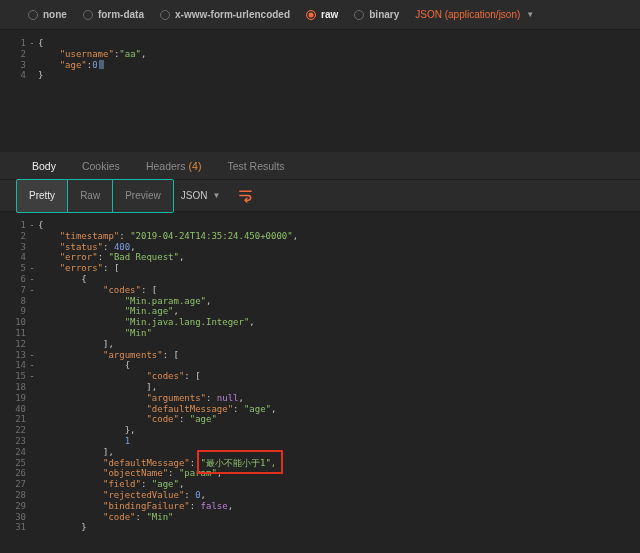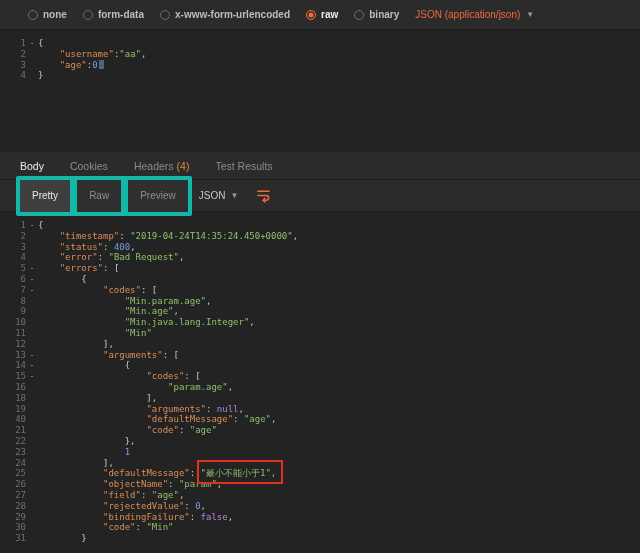--- a/index.html
+++ b/index.html
@@ -66,41 +66,41 @@
     background: #4e6577; vertical-align: -1px; margin-left: 1px;
   }
 
   #request-editor { height: 122px; padding-top: 8px; }
   #response-editor { height: 341px; padding-top: 8px; }
 
   
   .tabs {
     height: 28px; background: #2b2b2b;
     display: flex; align-items: center;
-    padding-left: 20px; gap: 26px;
+    padding-left: 32px; gap: 26px;
     font-size: 10.5px; color: #8b8b8b;
     border-bottom: 1px solid #1f1f1f;
   }
   .tab { cursor: pointer; display: flex; align-items: center; }
   .tab.active { color: #ededed; }
   .tab .count { color: var(--count); margin-left: 3px; }
 
   
   .toolbar {
     height: 32px; background: #2b2b2b;
     display: flex; align-items: center;
     padding-left: 16px;
     border-bottom: 1px solid #1f1f1f;
   }
   .view-group { display: flex; }
   .view-btn {
     height: 21px; padding: 16px 12px;
     display: flex; align-items: center;
     font-size: 10px; color: #8d8d8d;
-    background: #2f2f2f; border: 4px solid #14b8a6;
+    background: #2f2f2f; border: 1px solid #14b8a6;
     margin-right: -1px; cursor: pointer;
   }
   .view-btn:first-child { border-radius: 2px 0 0 2px; }
   .view-btn:last-child { border-radius: 0 2px 2px 0; }
   .view-btn.active { background: #3e3e3e; color: #e8e8e8; position: relative; z-index: 1; }
   .format-dd {
     margin-left: 8px; display: flex; align-items: center; gap: 5px;
     font-size: 10px; color: #c9c9c9; cursor: pointer;
   }
   .format-dd .caret { color: #9a9a9a; font-size: 8px; }
@@ -190,21 +190,20 @@
       <div class="line"><span class="ln">6</span><span class="fold">-</span><span class="code"><span class="tok-p">        {</span></span></div>
       <div class="line"><span class="ln">7</span><span class="fold">-</span><span class="code"><span class="tok-p">            </span><span class="tok-k">"codes"</span><span class="tok-p">: [</span></span></div>
       <div class="line"><span class="ln">8</span><span class="fold"></span><span class="code"><span class="tok-p">                </span><span class="tok-s">"Min.param.age"</span><span class="tok-p">,</span></span></div>
       <div class="line"><span class="ln">9</span><span class="fold"></span><span class="code"><span class="tok-p">                </span><span class="tok-s">"Min.age"</span><span class="tok-p">,</span></span></div>
       <div class="line"><span class="ln">10</span><span class="fold"></span><span class="code"><span class="tok-p">                </span><span class="tok-s">"Min.java.lang.Integer"</span><span class="tok-p">,</span></span></div>
       <div class="line"><span class="ln">11</span><span class="fold"></span><span class="code"><span class="tok-p">                </span><span class="tok-s">"Min"</span></span></div>
       <div class="line"><span class="ln">12</span><span class="fold"></span><span class="code"><span class="tok-p">            ],</span></span></div>
       <div class="line"><span class="ln">13</span><span class="fold">-</span><span class="code"><span class="tok-p">            </span><span class="tok-k">"arguments"</span><span class="tok-p">: [</span></span></div>
       <div class="line"><span class="ln">14</span><span class="fold">-</span><span class="code"><span class="tok-p">                {</span></span></div>
       <div class="line"><span class="ln">15</span><span class="fold">-</span><span class="code"><span class="tok-p">                    </span><span class="tok-k">"codes"</span><span class="tok-p">: [</span></span></div>
-      <div class="line"><span class="ln">16</span><span class="fold"></span><span class="code"><span class="tok-p">                        </span><span class="tok-s">"param.age"</span><span class="tok-p">,</span></span></div>
       <div class="line"><span class="ln">18</span><span class="fold"></span><span class="code"><span class="tok-p">                    ],</span></span></div>
       <div class="line"><span class="ln">19</span><span class="fold"></span><span class="code"><span class="tok-p">                    </span><span class="tok-k">"arguments"</span><span class="tok-p">: </span><span class="tok-c">null</span><span class="tok-p">,</span></span></div>
       <div class="line"><span class="ln">40</span><span class="fold"></span><span class="code"><span class="tok-p">                    </span><span class="tok-k">"defaultMessage"</span><span class="tok-p">: </span><span class="tok-s">"age"</span><span class="tok-p">,</span></span></div>
       <div class="line"><span class="ln">21</span><span class="fold"></span><span class="code"><span class="tok-p">                    </span><span class="tok-k">"code"</span><span class="tok-p">: </span><span class="tok-s">"age"</span></span></div>
       <div class="line"><span class="ln">22</span><span class="fold"></span><span class="code"><span class="tok-p">                },</span></span></div>
       <div class="line"><span class="ln">23</span><span class="fold"></span><span class="code"><span class="tok-p">                </span><span class="tok-n">1</span></span></div>
       <div class="line"><span class="ln">24</span><span class="fold"></span><span class="code"><span class="tok-p">            ],</span></span></div>
       <div class="line"><span class="ln">25</span><span class="fold"></span><span class="code"><span class="tok-p">            </span><span class="tok-k">"defaultMessage"</span><span class="tok-p">: </span><span class="tok-x">"最小不能小于1",</span></span></div>
       <div class="line"><span class="ln">26</span><span class="fold"></span><span class="code"><span class="tok-p">            </span><span class="tok-k">"objectName"</span><span class="tok-p">: </span><span class="tok-s">"param"</span><span class="tok-p">,</span></span></div>
       <div class="line"><span class="ln">27</span><span class="fold"></span><span class="code"><span class="tok-p">            </span><span class="tok-k">"field"</span><span class="tok-p">: </span><span class="tok-s">"age"</span><span class="tok-p">,</span></span></div>

